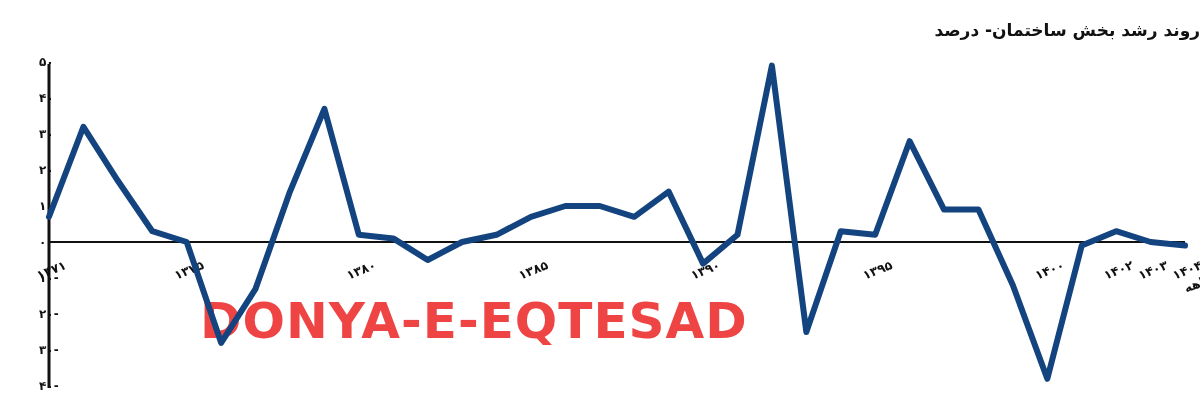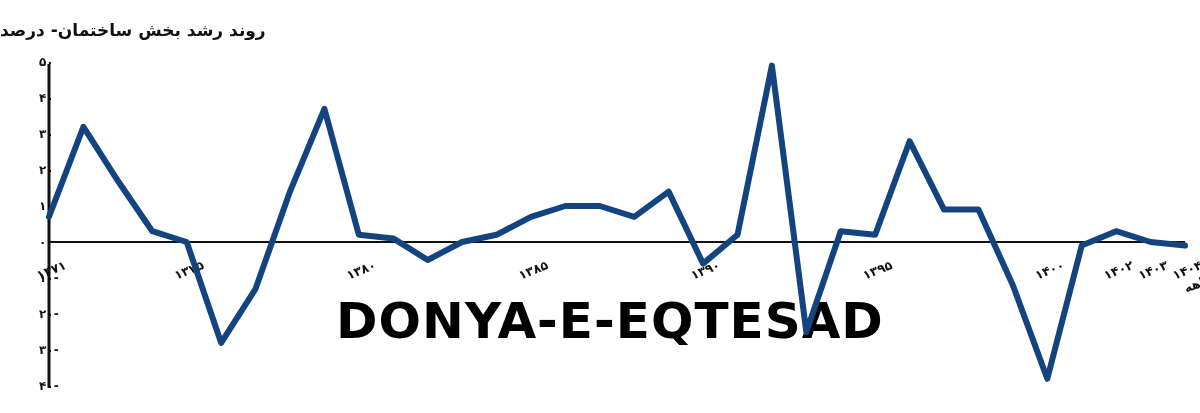--- a/index.html
+++ b/index.html
@@ -15,26 +15,26 @@
   #wm-arabic{
     top:44px;left:295px;width:620px;height:230px;
     font-family:"DejaVu Sans","Liberation Sans",sans-serif;
     font-size:150px;font-weight:700;color:#eceded;
     line-height:210px;text-align:center;white-space:nowrap;
     letter-spacing:-6px;direction:rtl;
   }
   #wm-latin{
     top:292px;left:200px;width:820px;height:60px;
     font-family:"DejaVu Sans","Liberation Sans",sans-serif;
-    font-size:50px;font-weight:700;color:#000000;
-    text-align:center;white-space:nowrap;letter-spacing:1px;direction:ltr;
+    font-size:50px;font-weight:700;color:#ef4444;
+    white-space:nowrap;letter-spacing:1px;direction:ltr;
   }
   #chart-title{
     position:absolute;top:20px;left:0;width:1200px;
-    text-align:left;font-size:17px;font-weight:700;color:#111;
+    text-align:right;font-size:17px;font-weight:700;color:#111;
     direction:rtl;white-space:nowrap;
   }
   svg#plot{position:absolute;top:0;left:0;width:1200px;height:413px;}
   .ytick{font-size:12px;font-weight:700;fill:#111;}
   .xtick{font-size:12.5px;font-weight:700;fill:#111;}
   .series-path{fill:none;stroke-linejoin:round;stroke-linecap:round;}
 </style>
 </head>
 <body>
 

